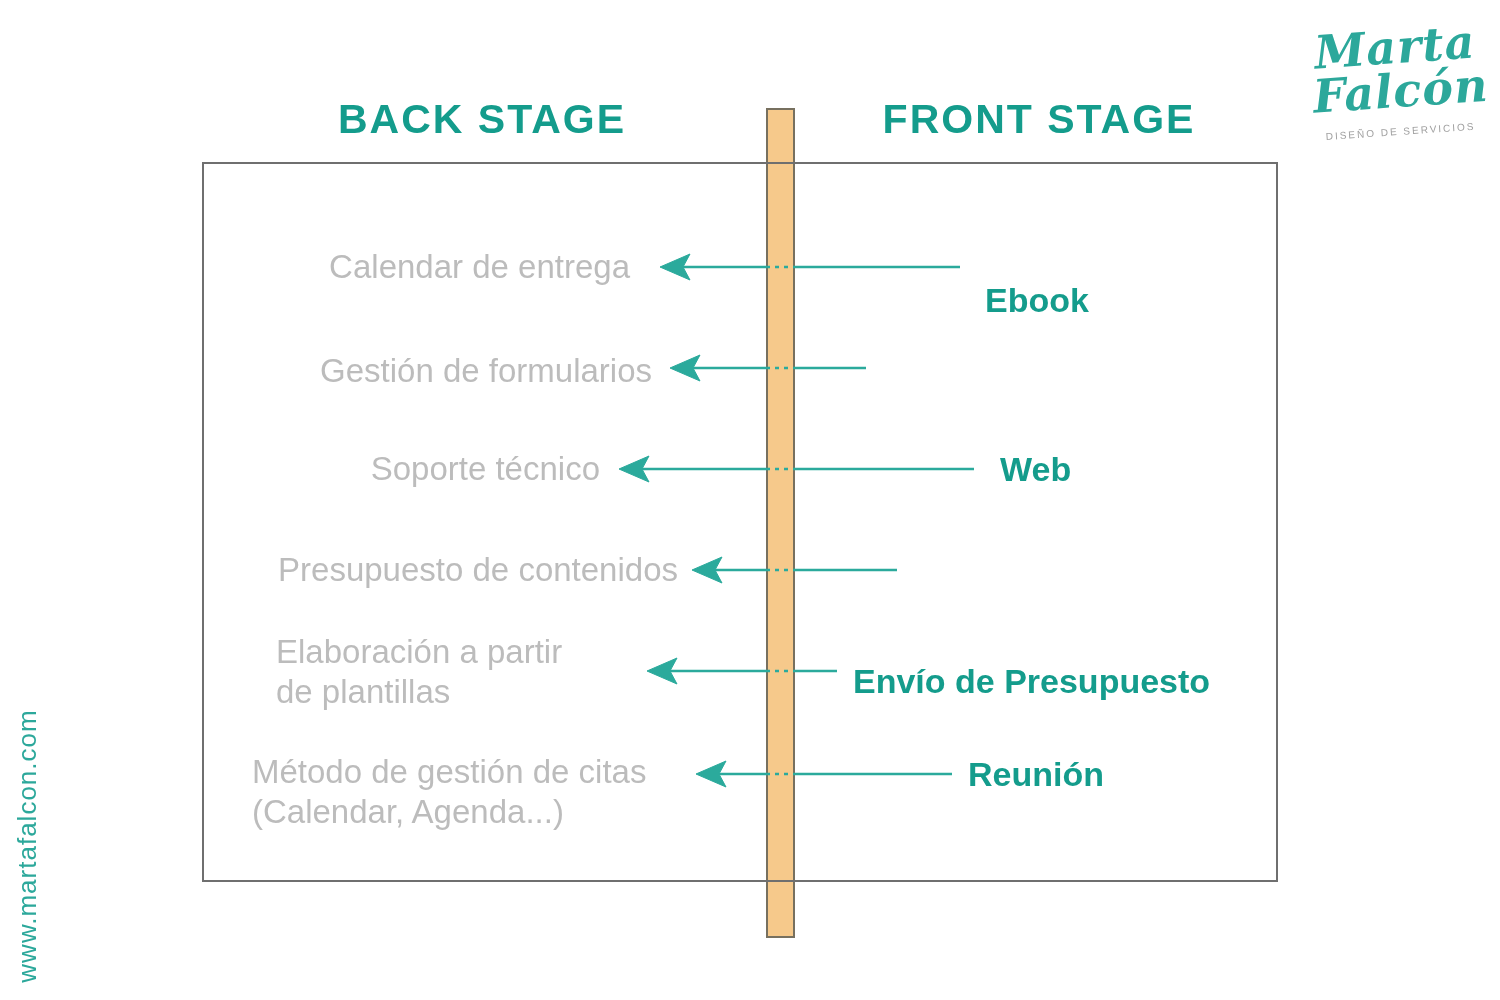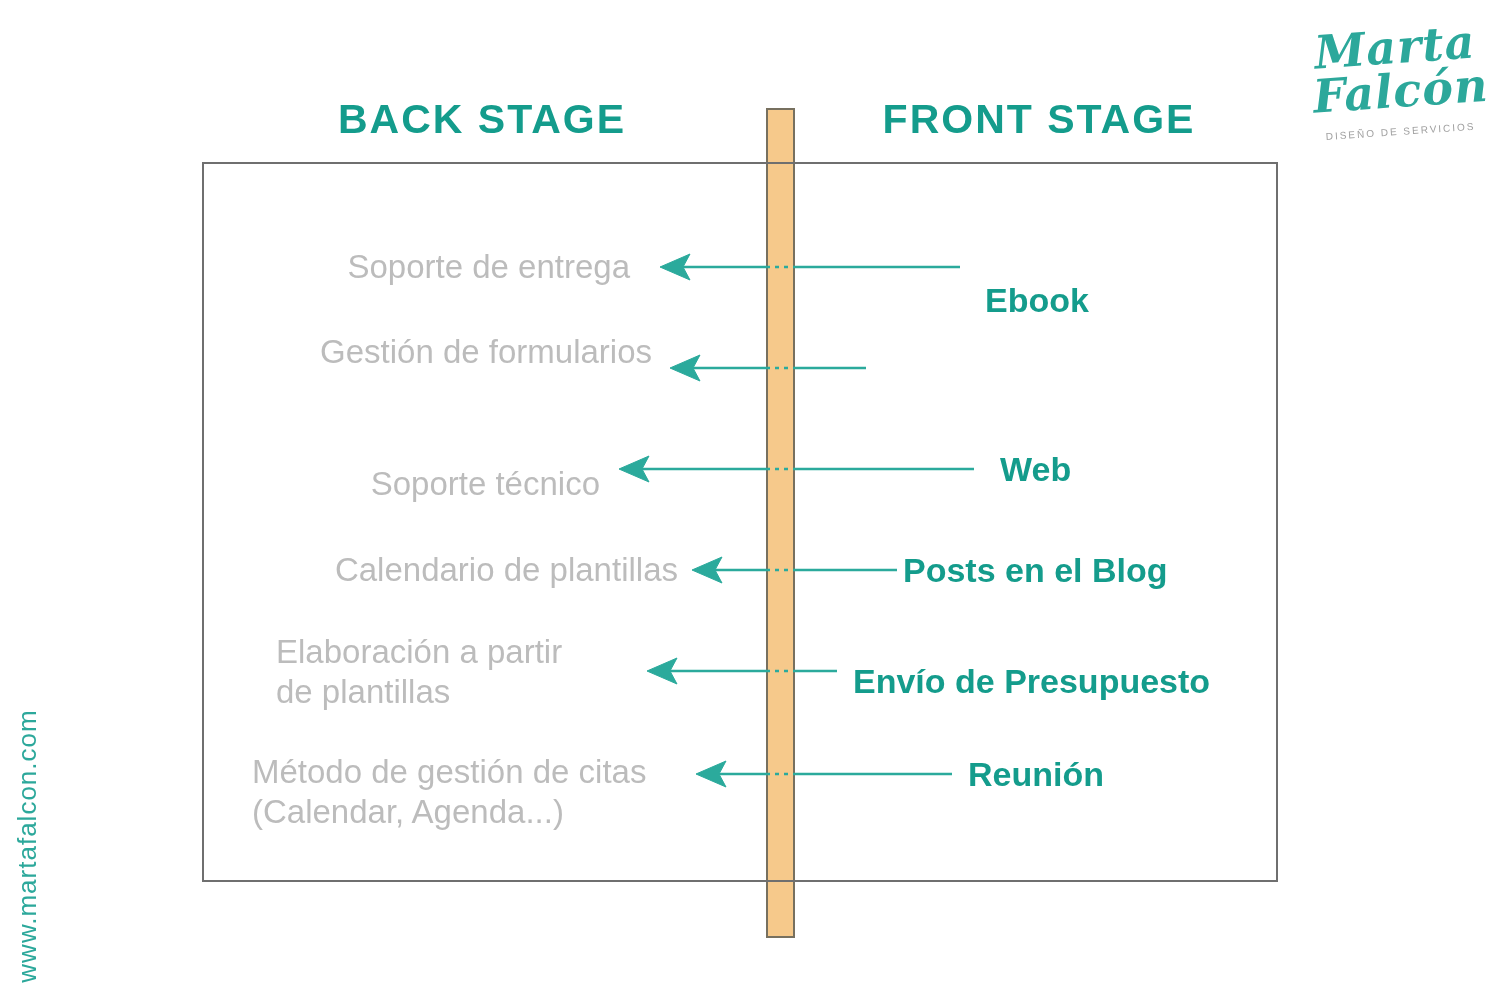--- a/index.html
+++ b/index.html
@@ -72,22 +72,22 @@
     z-index: 4;
     color: #149c8c;
     font-size: 34px;
     font-weight: bold;
     line-height: 40px;
     white-space: nowrap;
   }
 
   
   .bl-1 { right: 870px; top: 247px; }
-  .bl-2 { right: 848px; top: 332px; text-align: right; }
-  .bl-3 { right: 900px; top: 464px; }
+  .bl-2 { right: 848px; top: 351px; text-align: right; }
+  .bl-3 { right: 900px; top: 449px; }
   .bl-4 { right: 822px; top: 550px; }
   .bl-5 { left: 276px;  top: 632px; width: 400px; }
   .bl-6 { left: 252px;  top: 752px; width: 450px; }
 
   .fl-1 { left: 985px;  top: 247px; margin-top: 33px; }
   .fl-2 { left: 888px;  top: 348px; }
   .fl-3 { left: 1000px; top: 449px; }
   .fl-4 { left: 903px;  top: 550px; }
   .fl-5 { left: 853px;  top: 651px; margin-top: 10px; }
   .fl-6 { left: 968px;  top: 754px; }
@@ -175,32 +175,31 @@
       <line x1="795" y1="671" x2="837" y2="671"></line>
       <polygon points="647,671 677,658 670,671 677,684" stroke-width="1"></polygon>
 
       <line x1="719" y1="774" x2="766" y2="774"></line>
       <line x1="766" y1="774" x2="795" y2="774" stroke-dasharray="4 5"></line>
       <line x1="795" y1="774" x2="952" y2="774"></line>
       <polygon points="696,774 726,761 719,774 726,787" stroke-width="1"></polygon>
     </g>
   </svg>
 
-  <div class="back-label bl-1">Soporte de entrega</div>
+  <div class="back-label bl-1">Calendar de entrega</div>
   <div class="back-label bl-2">Gestión de formularios</div>
   <div class="back-label bl-3">Soporte técnico</div>
-  <div class="back-label bl-4">Calendario de plantillas</div>
+  <div class="back-label bl-4">Presupuesto de contenidos</div>
   <div class="back-label centered bl-5">Elaboración a partir
 de plantillas</div>
   <div class="back-label centered bl-6">Método de gestión de citas
 (Calendar, Agenda...)</div>
 
   <div class="front-label fl-1">Ebook</div>
   <div class="front-label fl-3">Web</div>
-  <div class="front-label fl-4">Posts en el Blog</div>
   <div class="front-label fl-5">Envío de Presupuesto</div>
   <div class="front-label fl-6">Reunión</div>
 
   <div class="watermark">www.martafalcon.com</div>
 
   <div class="logo">
     <div class="script">Marta</div>
     <div class="script second">Falcón</div>
     <div class="tagline">DISEÑO DE SERVICIOS</div>
   </div>

